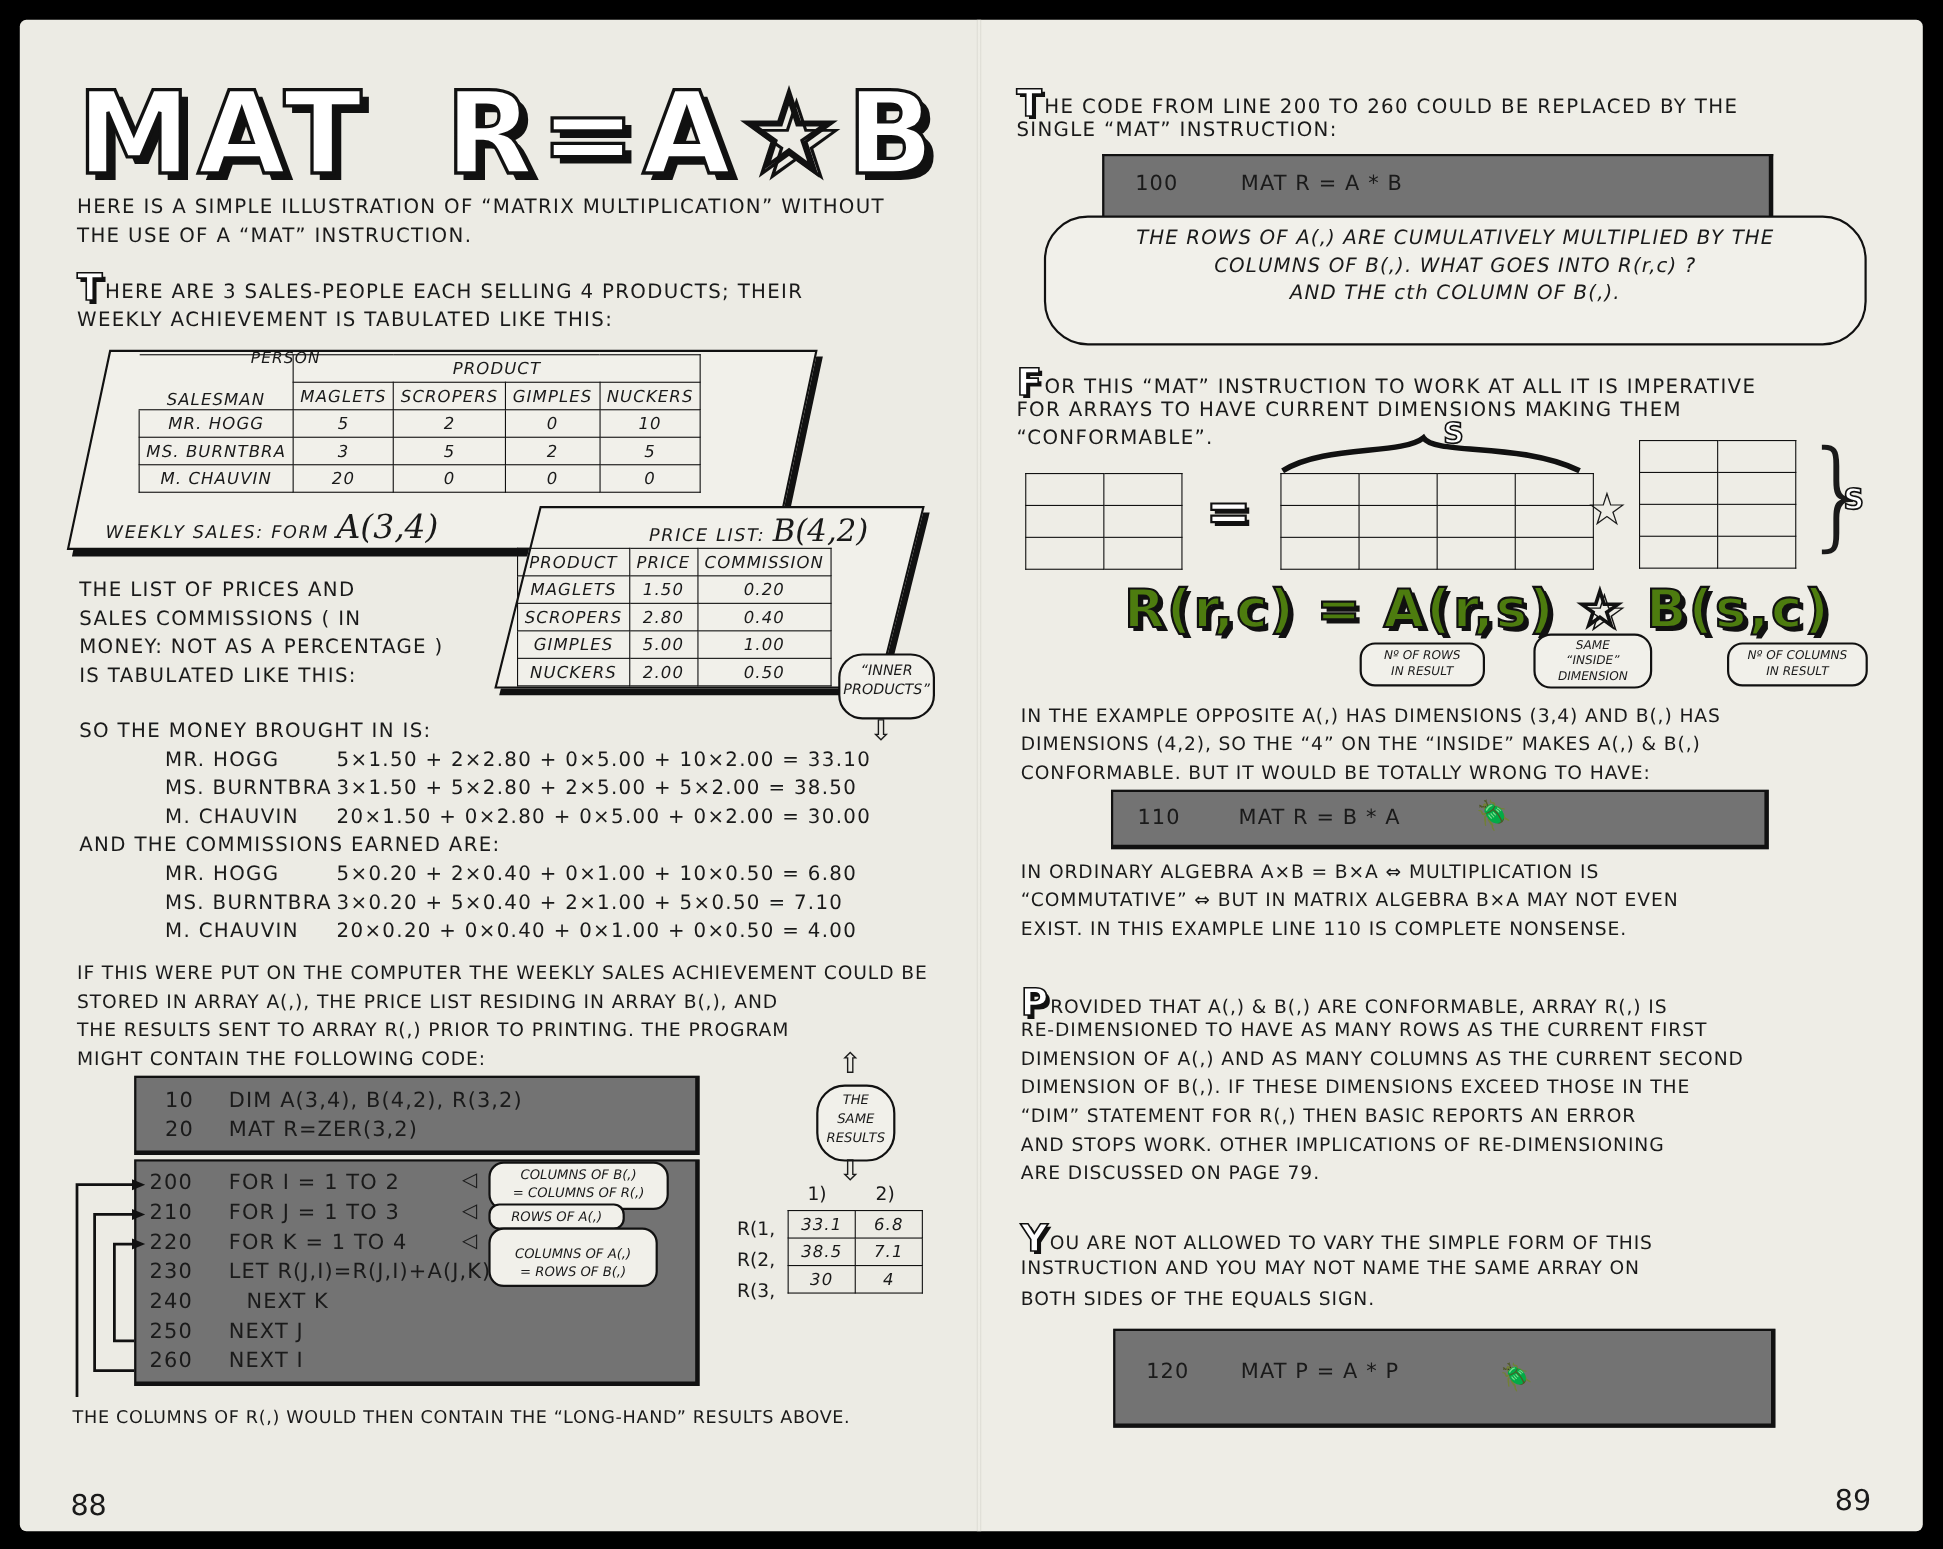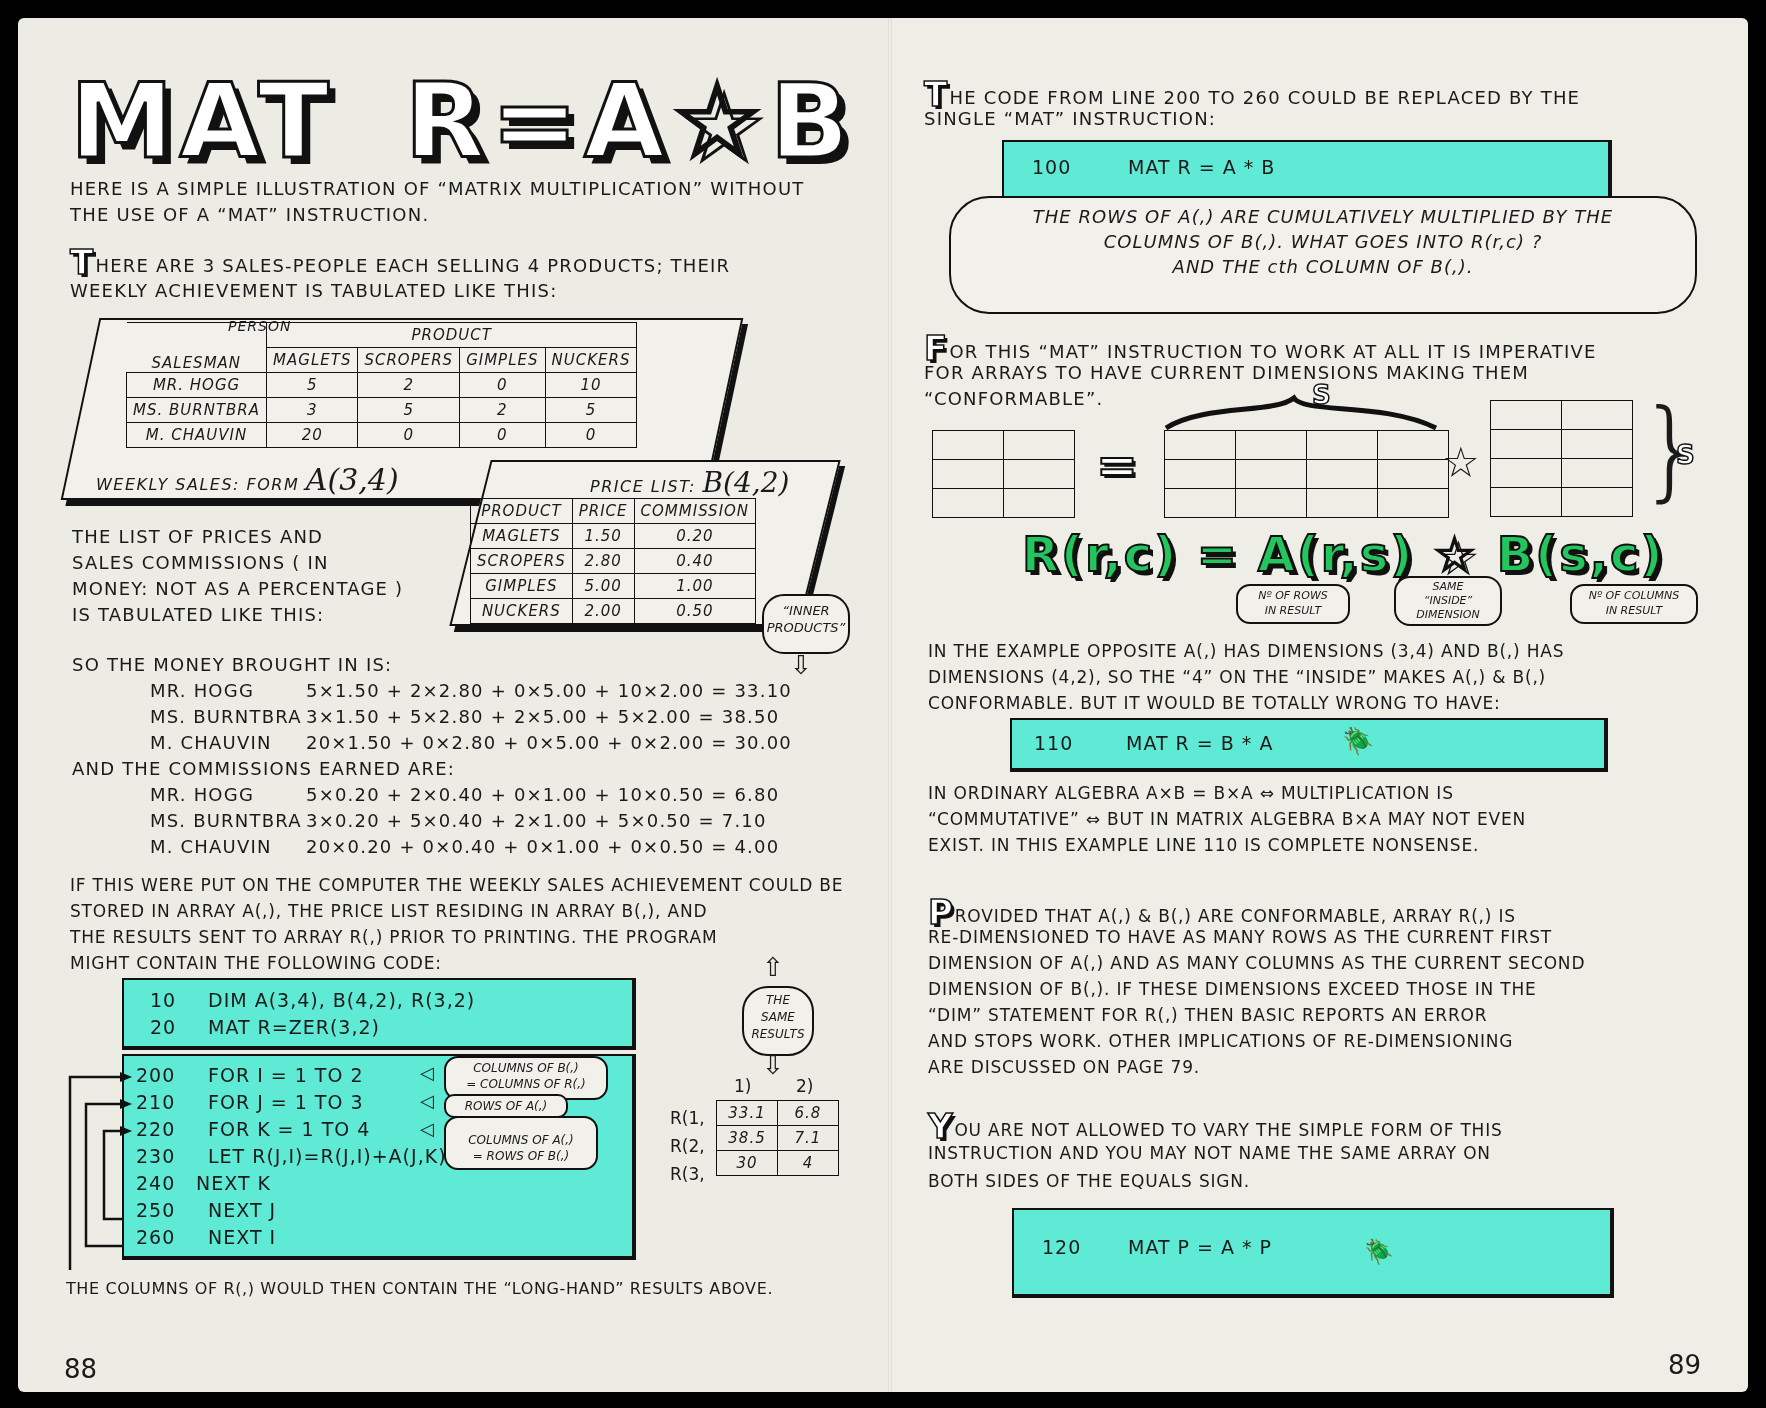--- a/index.html
+++ b/index.html
@@ -11,27 +11,27 @@
   .abs{position:absolute;}
   .txt{font-size:18px;letter-spacing:1.2px;line-height:26px;white-space:nowrap;text-transform:uppercase;}
   .ital{font-style:italic;}
   .title{position:absolute;top:60px;left:70px;font-family:"DejaVu Sans",sans-serif;font-weight:bold;font-size:104px;letter-spacing:6px;color:#fff;
     -webkit-text-stroke:3px #111;text-shadow:7px 7px 0 #111;white-space:nowrap;}
   .title .gap{display:inline-block;width:70px;}
   .dropcap{display:inline-block;font-weight:bold;font-size:34px;line-height:28px;color:#fff;-webkit-text-stroke:1.5px #111;text-shadow:3px 3px 0 #111;vertical-align:-2px;margin-right:1px;}
   .sheet{position:absolute;border:2px solid #111;background:#f1f0ea;}
   table.grid{border-collapse:collapse;position:absolute;}
   table.grid td,table.grid th{border:1.5px solid #111;font-style:italic;font-weight:normal;font-size:15px;letter-spacing:1px;padding:0 6px;height:24px;text-align:center;white-space:nowrap;}
-  .code{position:absolute;border:2px solid #111;border-right-width:4px;border-bottom:4px solid #111;background:#5eead4;}
+  .code{position:absolute;border:2px solid #111;border-right-width:4px;border-bottom:4px solid #111;background:#737373;}
   .code .ln{position:absolute;font-size:19px;letter-spacing:1px;white-space:nowrap;}
   .cloud{position:absolute;border:2px solid #111;border-radius:22px;background:#f1f0ea;font-style:italic;text-align:center;white-space:nowrap;}
   .pgno{position:absolute;font-size:26px;font-weight:normal;}
   .rt td{border:1.8px solid #111;font-size:17px;padding:0 8px;height:26px;text-align:left;}
   .blank td{border:1.8px solid #111;width:68px;height:26px;}
-  .formula{position:absolute;font-weight:bold;font-size:48px;color:#22c55e;-webkit-text-stroke:2px #111;text-shadow:4px 4px 0 #111;white-space:nowrap;letter-spacing:2px;}
+  .formula{position:absolute;font-weight:bold;font-size:48px;color:#4d7c0f;-webkit-text-stroke:2px #111;text-shadow:4px 4px 0 #111;white-space:nowrap;letter-spacing:2px;}
 </style>
 </head>
 <body>
 
 <div class="page left"></div>
 <div class="page right"></div>
 <div class="spine"></div>
 
 <div class="title">
   <span>MAT</span><span class="gap"></span><span>R=A☆B</span>
@@ -162,21 +162,21 @@
 <div class="code" style="left:122px;top:1054px;width:508px;height:200px;">
   <span class="ln" style="left:12px;top:8px;">200</span>
   <span class="ln" style="left:84px;top:8px;">FOR  I = 1  TO  2</span>
   <span class="ln" style="left:12px;top:35px;">210</span>
   <span class="ln" style="left:84px;top:35px;">FOR  J = 1  TO  3</span>
   <span class="ln" style="left:12px;top:62px;">220</span>
   <span class="ln" style="left:84px;top:62px;">FOR  K = 1  TO  4</span>
   <span class="ln" style="left:12px;top:89px;">230</span>
   <span class="ln" style="left:84px;top:89px;">LET  R(J,I)=R(J,I)+A(J,K)*B(K,I)</span>
   <span class="ln" style="left:12px;top:116px;text-align:right;">240</span>
-  <span class="ln" style="left:72px;top:116px;">NEXT  K</span>
+  <span class="ln" style="left:100px;top:116px;">NEXT  K</span>
   <span class="ln" style="left:12px;top:143px;">250</span>
   <span class="ln" style="left:84px;top:143px;">NEXT  J</span>
   <span class="ln" style="left:12px;top:170px;">260</span>
   <span class="ln" style="left:84px;top:170px;">NEXT  I</span>
 </div>
 
 <svg class="abs" style="left:64px;top:1060px;" width="80" height="210">
   <path d="M58 213 H6 V17 H56" fill="none" stroke="#111" stroke-width="2.5"></path>
   <polygon points="56,12 68,17 56,22" fill="#111"></polygon>
   <path d="M58 186 H22 V44 H56" fill="none" stroke="#111" stroke-width="2.5"></path>

